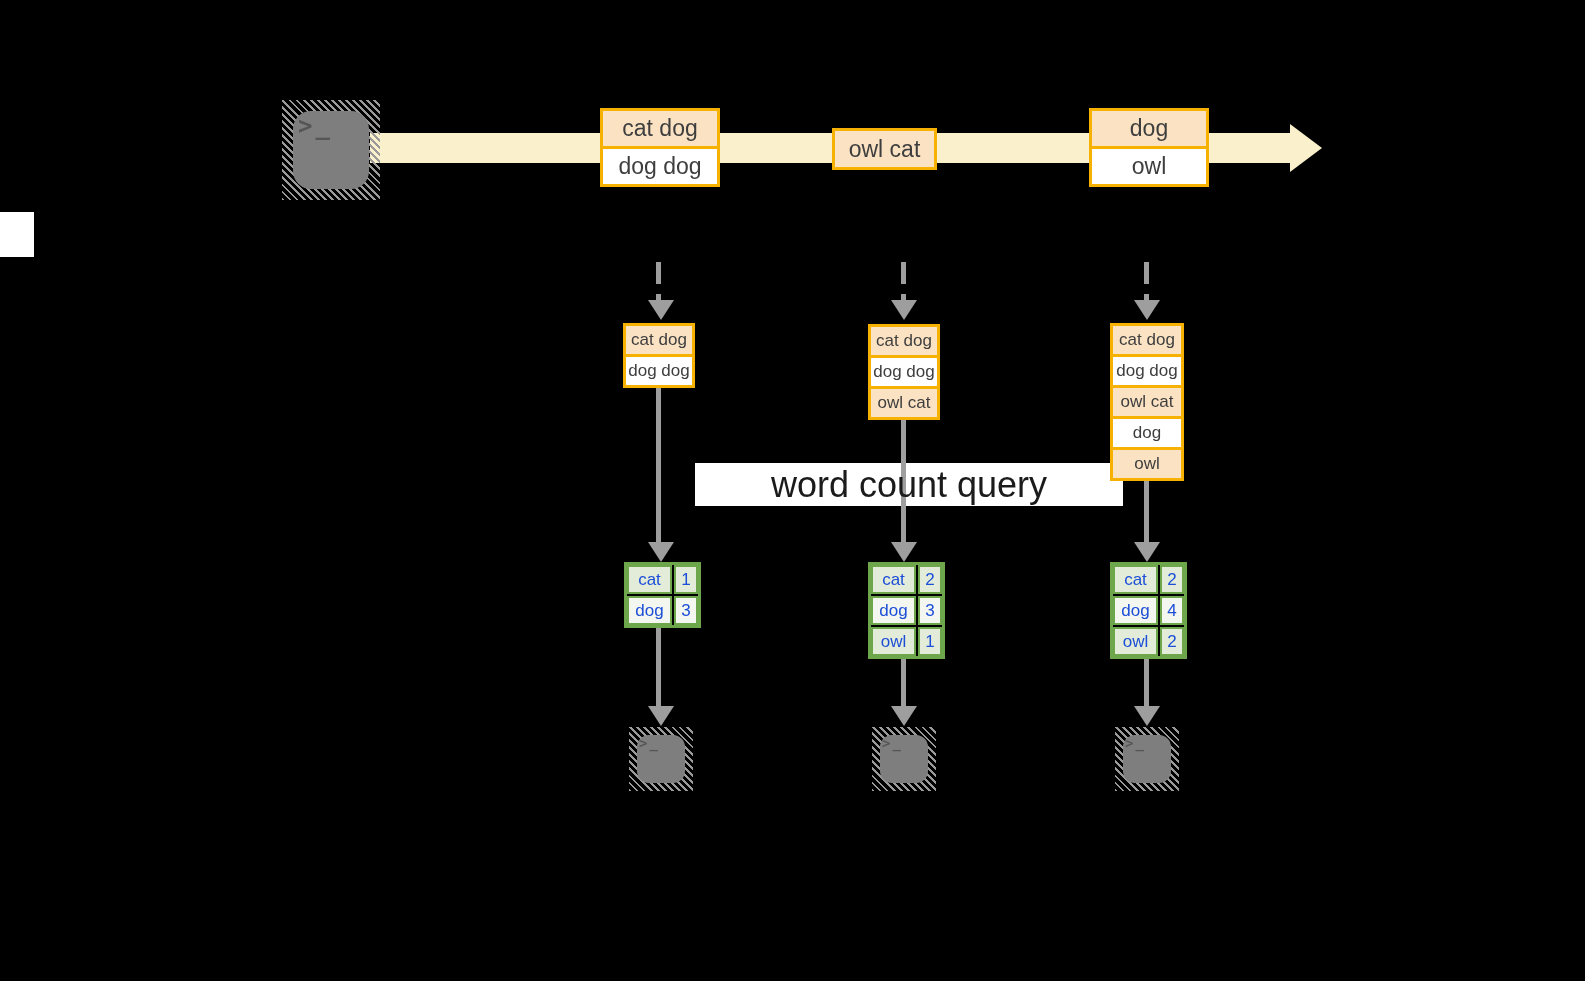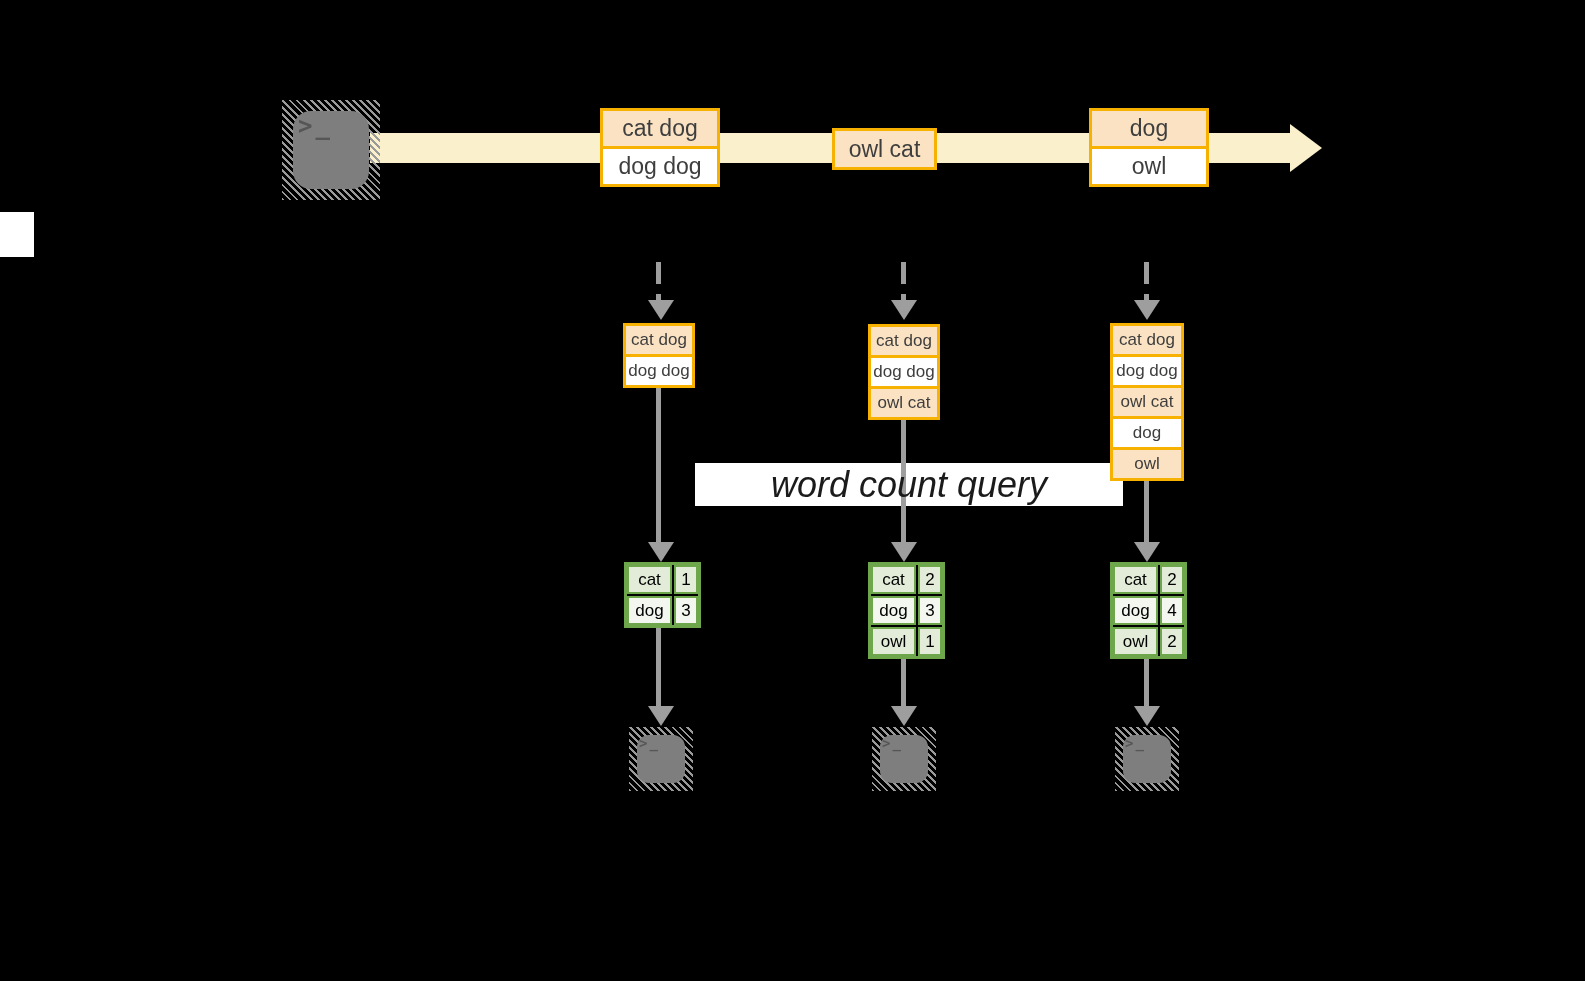--- a/index.html
+++ b/index.html
@@ -31,21 +31,21 @@
   .dash{width:5px;background:repeating-linear-gradient(180deg,#9E9E9E 0 22px,transparent 22px 32px);z-index:5;}
   .vline{width:5px;background:#9E9E9E;z-index:5;}
   .ahead{width:0;height:0;border-left:13px solid transparent;border-right:13px solid transparent;
          border-top:20px solid #9E9E9E;z-index:5;}
 
   
   .gtable{display:grid;grid-template-columns:45px 24px;gap:2px;border:3px solid #6EA74B;
           background:#000;box-sizing:border-box;z-index:4;}
   .gcell{box-sizing:border-box;border:2px solid #6EA74B;height:29px;
          display:flex;align-items:center;justify-content:center;
-         font-size:17px;color:#000000;}
+         font-size:17px;color:#1d4ed8;}
   .ga{background:#E2ECD8;}
   .gb{background:#F3F7EF;}
 
   
   .banner-bg{background:#FFFFFF;z-index:3;}
   .banner-text{display:flex;align-items:center;justify-content:center;
                font-size:36px;color:#1B1B1B;z-index:6;}
 
   
   .term{background:repeating-linear-gradient(45deg,#9A9A9A 0 2px,rgba(0,0,0,0) 2px 5px);z-index:2;}
@@ -107,21 +107,21 @@
 
   <div class="abs stack" style="left:1110px;top:323px;width:74px;">
     <div class="scell peach">cat dog</div>
     <div class="scell cream">dog dog</div>
     <div class="scell peach">owl cat</div>
     <div class="scell cream">dog</div>
     <div class="scell peach">owl</div>
   </div>
 
   <div class="abs banner-bg" style="left:695px;top:463px;width:428px;height:43px;"></div>
-  <div class="abs banner-text" style="left:695px;top:463px;width:428px;height:43px;font-style:italic;">word count query</div>
+  <div class="abs banner-text" style="left:695px;top:463px;width:428px;height:43px;">word count query</div>
 
   <div class="abs vline" style="left:656px;top:388px;height:154px;"></div>
   <div class="abs ahead" style="left:648px;top:542px;"></div>
   <div class="abs vline" style="left:901px;top:420px;height:122px;"></div>
   <div class="abs ahead" style="left:891px;top:542px;"></div>
   <div class="abs vline" style="left:1144px;top:481px;height:61px;"></div>
   <div class="abs ahead" style="left:1134px;top:542px;"></div>
 
   <div class="abs gtable" style="left:624px;top:562px;">
     <div class="gcell ga">cat</div>

